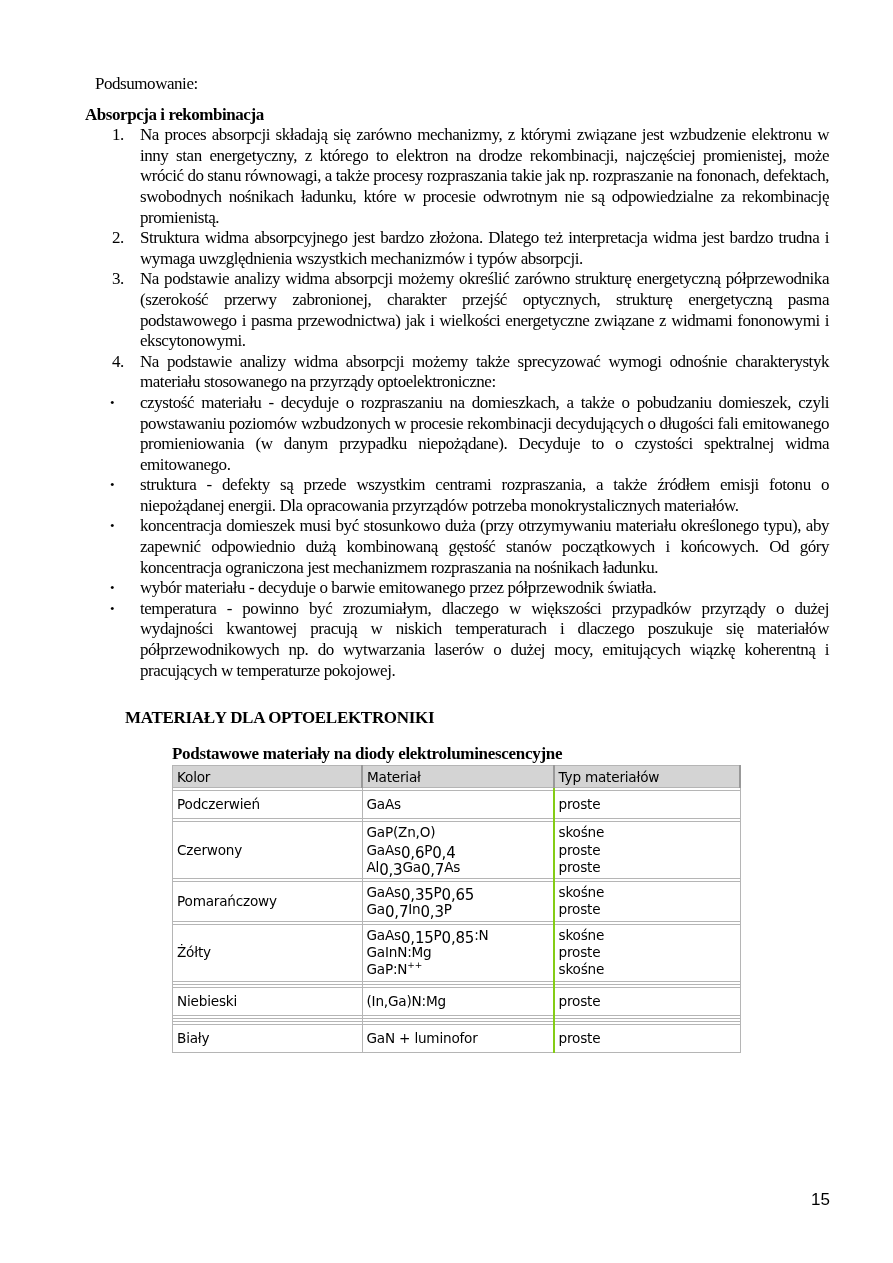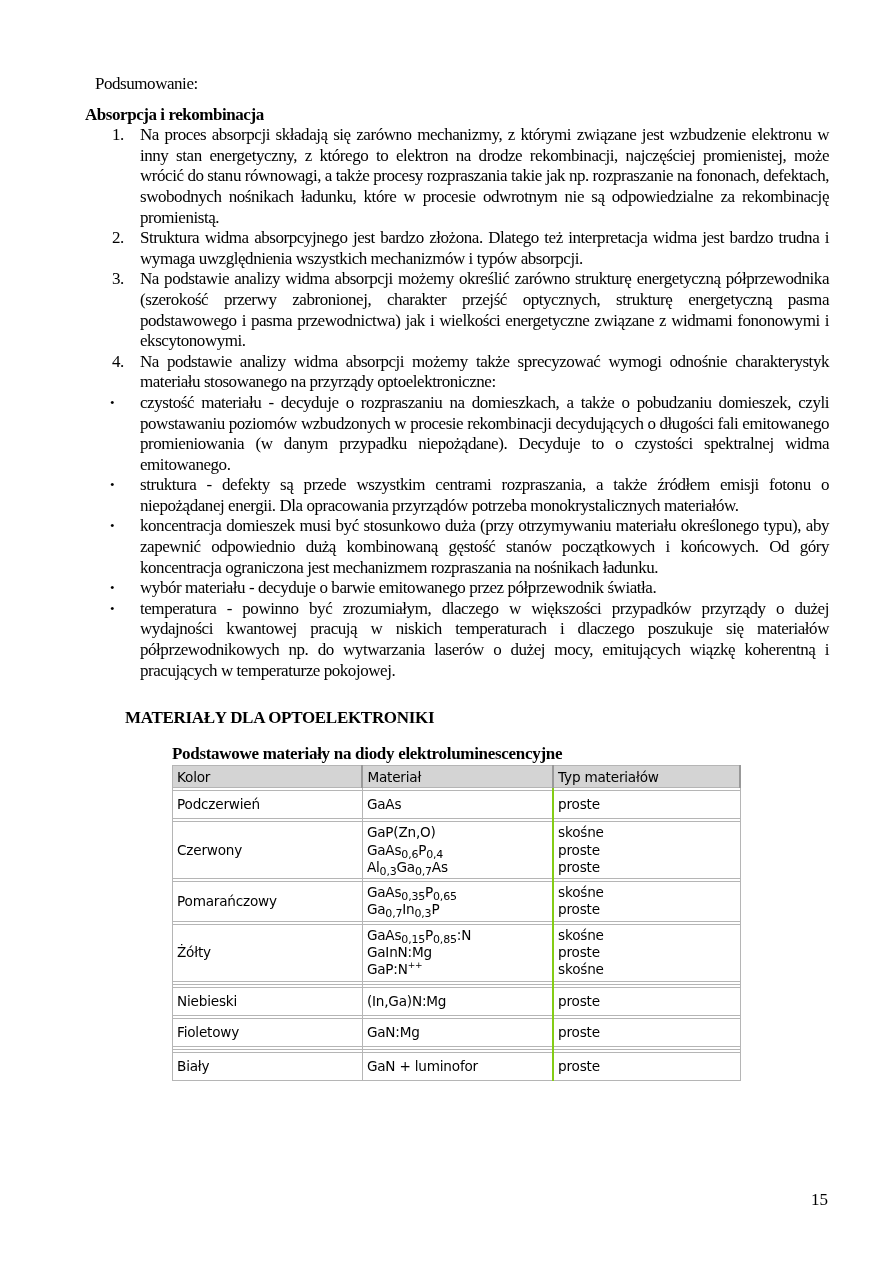--- a/index.html
+++ b/index.html
@@ -17,23 +17,23 @@
   .table-title { position: absolute; left: 172px; width: 570px; top: 744px; font-family: "Liberation Serif", serif; font-weight: bold; font-size: 17px; letter-spacing: -0.3px; }
   table.mat { position: absolute; left: 172px; top: 765px; width: 569px; border-collapse: collapse; font-family: "DejaVu Sans", sans-serif; font-size: 13.6px; line-height: 17.3px; letter-spacing: -0.2px; }
   table.mat td, table.mat th { border: 1px solid #b5b5b5; padding: 2px 3px 2px 4px; text-align: left; font-weight: normal; vertical-align: middle; margin-left: 41px; }
   table.mat th { background: #d4d4d4; border-right: 2px solid #999; padding-top: 3px; padding-bottom: 1px; }
   table.mat td.c2 { border-right: 2px solid #84cc16; }
   table.mat td { height: 23px; }
   table.mat tr.spacer td { height: 2px; padding: 0; border-top: none; border-bottom: 1px solid #b5b5b5; }
   .col1 { width: 187px; }
   .col2 { width: 187px; }
   .col3 { width: 185px; }
-  sub { font-size: 11px; vertical-align: -3px; line-height: 0; }
+  sub { font-size: 15px; vertical-align: -3px; line-height: 0; }
   sup { font-size: 9px; vertical-align: 6px; line-height: 0; }
-  .page-number { position: absolute; left: 811px; top: 1190px; font-family: Liberation Serif, serif; font-size: 17px; text-align: right; }
+  .page-number { position: absolute; left: 811px; top: 1190px; font-family: Liberation Sans, sans-serif; font-size: 17px; text-align: right; }
   .line { display: block; }
 </style>
 </head>
 <body>
 
 <div class="page">
   <p class="intro">Podsumowanie:</p>
   <p class="section-title">Absorpcja i rekombinacja</p>
   <ol class="points">
     <li><span class="num">1.</span><span>Na proces absorpcji składają się zarówno mechanizmy, z którymi związane jest wzbudzenie elektronu w inny stan energetyczny, z którego to elektron na drodze rekombinacji, najczęściej promienistej, może wrócić do stanu równowagi, a także procesy rozpraszania takie jak np. rozpraszanie na fononach, defektach, swobodnych nośnikach ładunku, które w procesie odwrotnym nie są odpowiedzialne za rekombinację promienistą.</span></li>
@@ -146,29 +146,20 @@
         </td>
         <td>
           <span class="line">proste</span>
         </td>
       </tr>
       <tr class="spacer">
         <td></td>
         <td class="c2"></td>
         <td></td>
       </tr>
-      <tr>
-        <td>Fioletowy</td>
-        <td class="c2">
-          <span class="line">GaN:Mg</span>
-        </td>
-        <td>
-          <span class="line">proste</span>
-        </td>
-      </tr>
       <tr class="spacer">
         <td></td>
         <td class="c2"></td>
         <td></td>
       </tr>
       <tr class="spacer">
         <td></td>
         <td class="c2"></td>
         <td></td>
       </tr>

